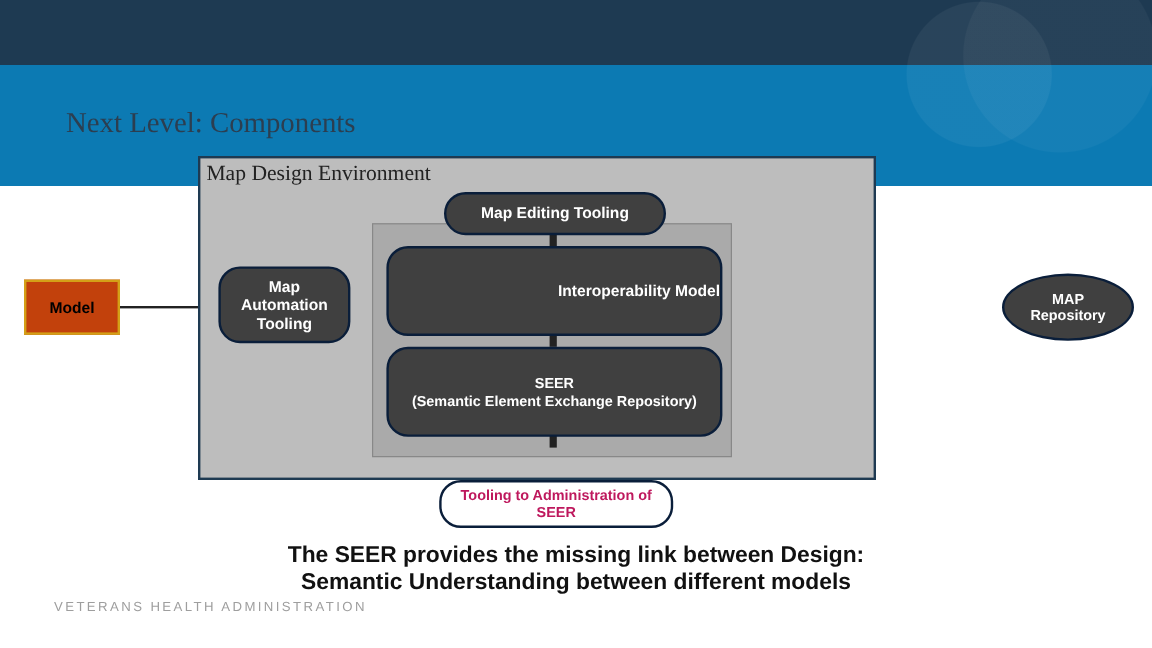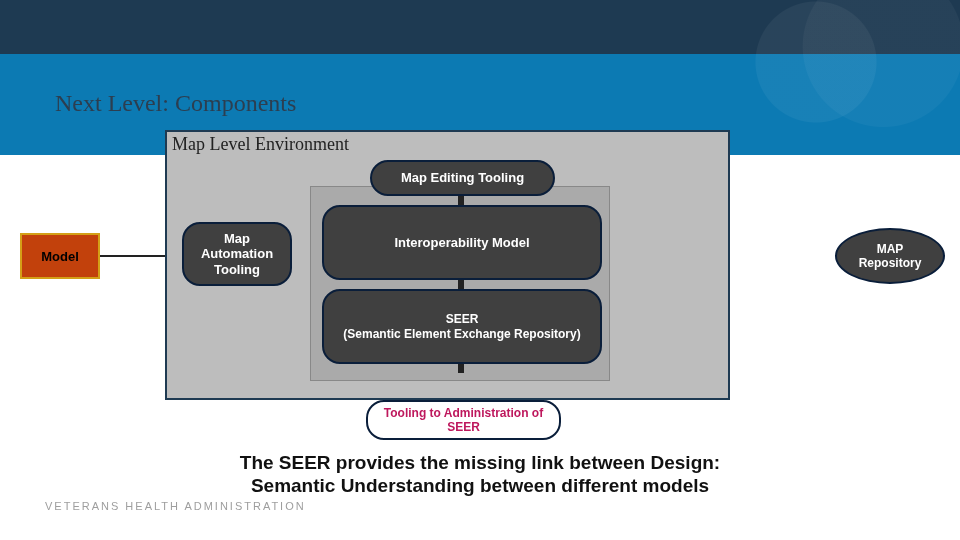--- a/index.html
+++ b/index.html
@@ -24,21 +24,21 @@
 </style>
 </head>
 <body>
 
 <div class="slide">
   <div class="header-band"></div>
   <div class="stars"></div>
   <div class="title">Next Level: Components</div>
 
   <div class="env-container"></div>
-  <div class="env-title">Map Level Environment</div>
+  <div class="env-title">Map Design Environment</div>
 
   <div class="inner-box"></div>
 
   <div class="connector" style="top:255px; left:100px; width:65px; height:2px;"></div>
   <div class="connector" style="top:195px; left:458px; width:6px; height:10px;"></div>
   <div class="connector" style="top:279px; left:458px; width:6px; height:10px;"></div>
   <div class="connector" style="top:363px; left:458px; width:6px; height:10px;"></div>
 
   <div class="model-box">
     <span>Model</span>
@@ -47,21 +47,21 @@
   <div class="pill rounded blue" style="top:160px; left:370px; width:185px; height:36px;">
     <span style="white-space:pre-line;">Map Editing Tooling</span>
   </div>
 
   <div class="pill rounded blue" style="top:222px; left:182px; width:110px; height:64px;">
     <span style="white-space:pre-line;">Map
 Automation
 Tooling</span>
   </div>
 
-  <div class="pill rounded blue" style="top:205px; left:322px; width:280px; height:75px;">
+  <div class="pill rounded blue" style="top:205px; left:322px; width:280px; height:75px;justify-content:flex-end;">
     <span>Interoperability Model</span>
   </div>
 
   <div class="pill rounded blue" style="top:289px; left:322px; width:280px; height:75px; font-size:12px;">
     <span style="white-space:pre-line;">SEER
 (Semantic Element Exchange Repository)</span>
   </div>
 
   <div class="pill rounded white" style="top:400px; left:366px; width:195px; height:40px; font-size:12px;">
     <span style="white-space:pre-line;">Tooling to Administration of

